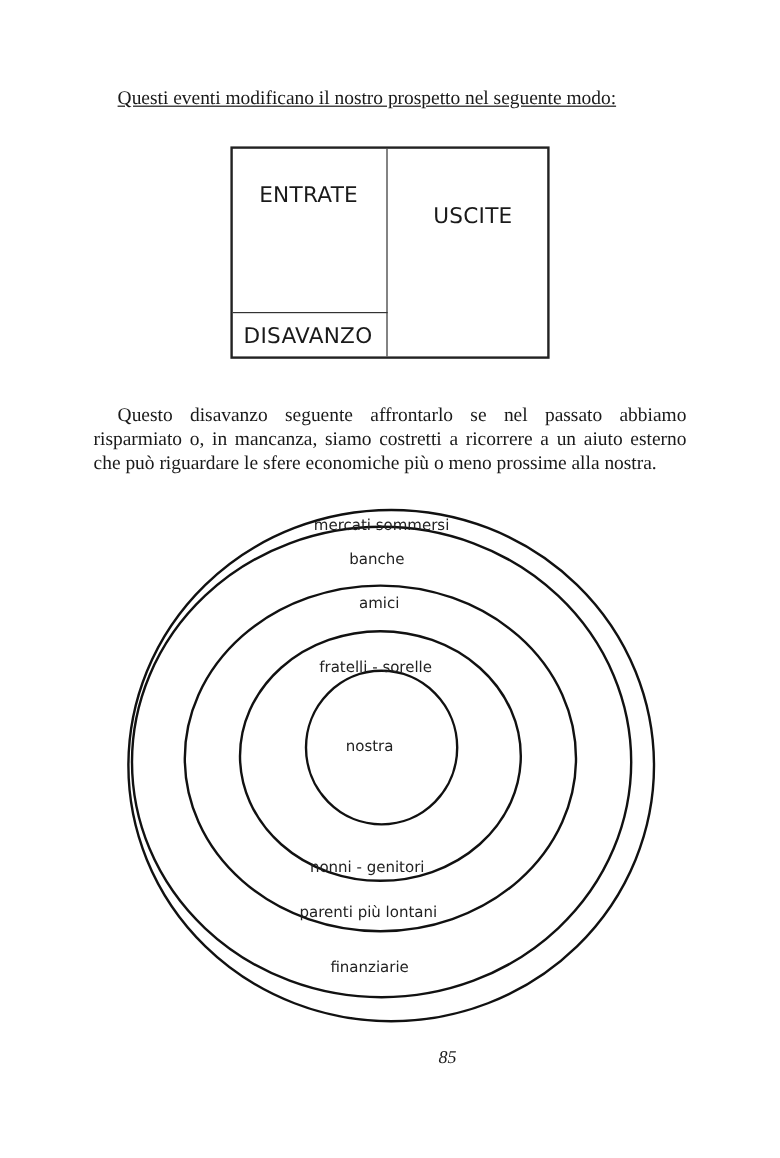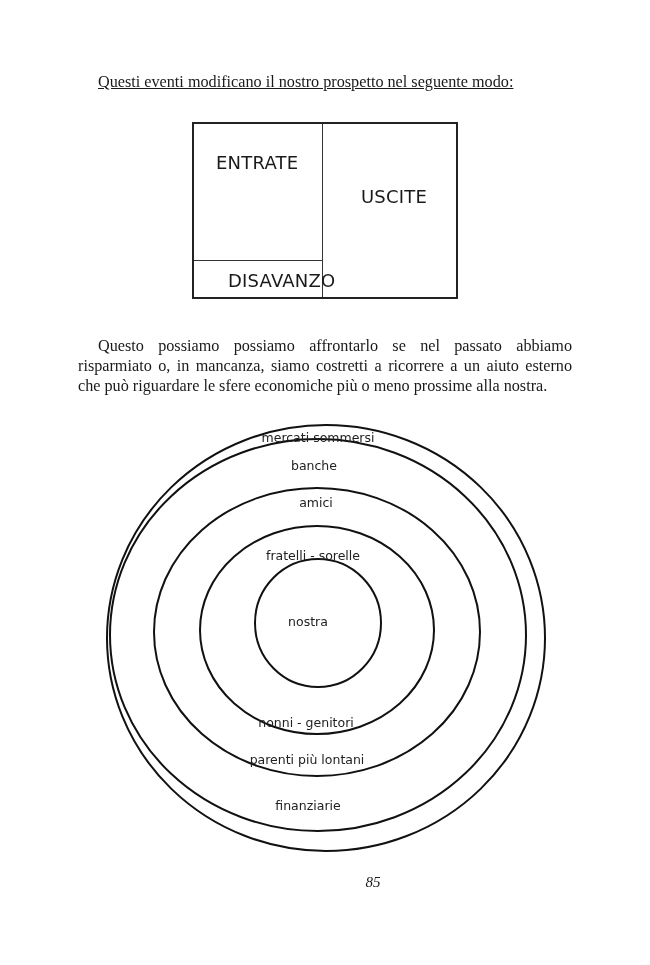--- a/index.html
+++ b/index.html
@@ -7,40 +7,40 @@
   .serif { font-family: "Liberation Serif", "DejaVu Serif", serif; }
   .sans { font-family: "DejaVu Sans", "Liberation Sans", sans-serif; }
   .para { position: absolute; left: 78px; width: 494px; font-size: 16.2px; line-height: 20px; text-align: justify; }
   .para1 { top: 72px; text-indent: 20px; text-decoration: underline; }
   .para2 { top: 336px; text-indent: 20px; }
   .diagram-box { position: absolute; left: 192px; top: 122px; width: 266px; height: 177px; border: 2px solid #222; box-sizing: border-box; }
   .vline { position: absolute; left: 128px; top: 0; width: 1px; height: 100%; background: #333; }
   .hline { position: absolute; left: 0; top: 136px; width: 129px; height: 1px; background: #333; }
   .box-label { position: absolute; font-size: 18px; letter-spacing: 0.2px; color: #1a1a1a; }
   .lbl-entrate { left: 22px; top: 28px; }
-  .lbl-uscite { left: 167px; top: 62px; text-align: center; }
-  .lbl-disavanzo { left: 9px; top: 146px; margin-left: 25px; }
+  .lbl-uscite { left: 167px; top: 46px; text-align: center; }
+  .lbl-disavanzo { left: 9px; top: 146px; }
   svg.circles { position: absolute; left: 0; top: 400px; }
   .circle-label { font-size: 12.5px; fill: #222; font-family: "DejaVu Sans", "Liberation Sans", sans-serif; }
   .page-number { position: absolute; left: 0; width: 650px; top: 874px; text-align: center; font-style: italic; font-size: 15px; margin-left: 48px; }
 </style>
 </head>
 <body>
 
 <p class="para para1 serif" style="margin:0;">Questi eventi modificano il nostro prospetto nel seguente modo:</p>
 
 <div class="diagram-box">
   <div class="vline"></div>
   <div class="hline"></div>
   <span class="box-label sans lbl-entrate">ENTRATE</span>
   <span class="box-label sans lbl-uscite">USCITE</span>
   <span class="box-label sans lbl-disavanzo">DISAVANZO</span>
 </div>
 
-<p class="para para2 serif" style="margin:0;">Questo possiamo possiamo affrontarlo se nel passato abbiamo risparmiato o, in mancanza, siamo costretti a ricorrere a un aiuto esterno che può riguardare le sfere economiche più o meno prossime alla nostra.</p>
+<p class="para para2 serif" style="margin:0;">Questo disavanzo seguente affrontarlo se nel passato abbiamo risparmiato o, in mancanza, siamo costretti a ricorrere a un aiuto esterno che può riguardare le sfere economiche più o meno prossime alla nostra.</p>
 
 <svg class="circles" width="650" height="470" viewBox="0 400 650 470">
   <g fill="none" stroke="#111" stroke-width="2">
     <ellipse cx="326" cy="638" rx="219" ry="213"></ellipse>
     <ellipse cx="318" cy="635" rx="208" ry="196"></ellipse>
     <ellipse cx="317" cy="632" rx="163" ry="144"></ellipse>
     <ellipse cx="317" cy="630" rx="117" ry="104"></ellipse>
     <ellipse cx="318" cy="623" rx="63" ry="64"></ellipse>
   </g>
   <text class="circle-label" x="318" y="442" text-anchor="middle">mercati sommersi</text>

